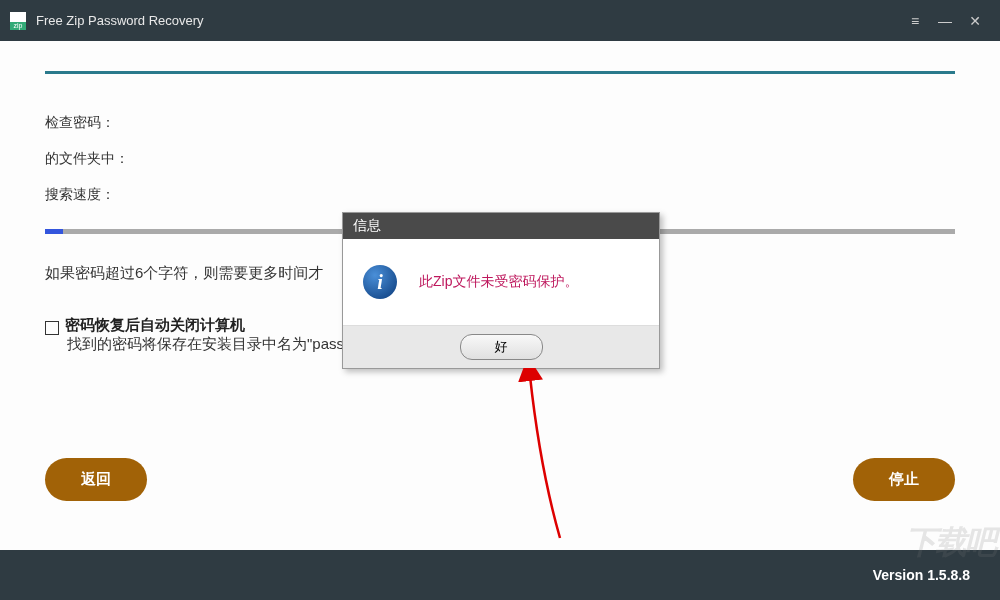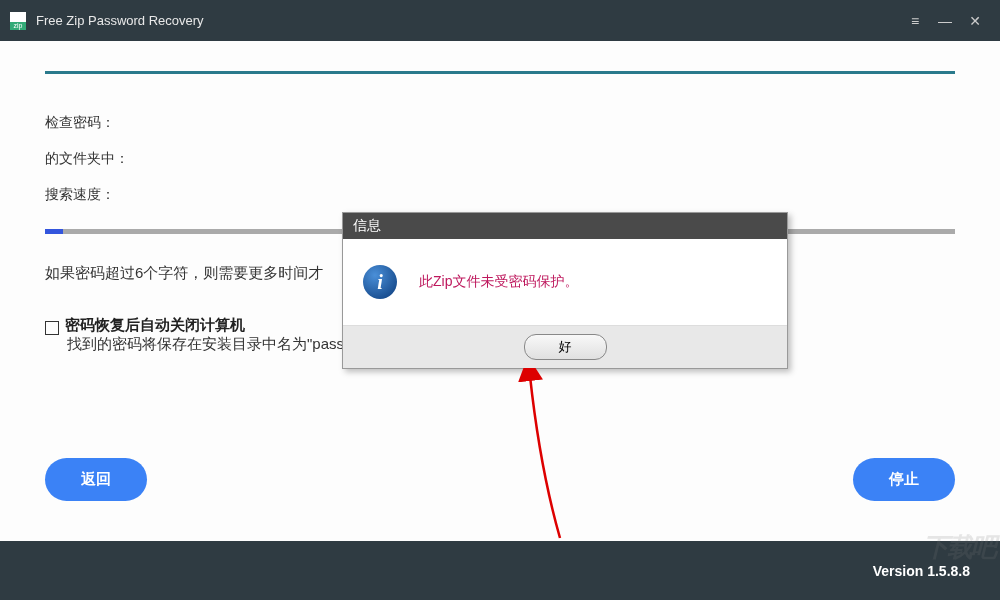--- a/index.html
+++ b/index.html
@@ -20,36 +20,36 @@
     .progress-fill { position:absolute; left:0; top:0; height:100%; width: 2%; background: #3355dd; }
     
     .hint-text { font-size: 15px; color: #333; margin-bottom: 33px; }
     
     .checkbox-row { display: flex; align-items: flex-end; font-size: 15px; font-weight: bold; color: #222; }
     .checkbox-box { width: 14px; height: 14px; border: 1.5px solid #333; margin-right: 6px; }
     
     .sub-hint { font-size: 15px; color: #333; margin-left: 22px; }
     
     .bottom-buttons { position: absolute; bottom: 60px; left: 45px; right: 45px; display: flex; justify-content: space-between; }
-    .pill-btn { background: #3b82f6; color: #fff; border: none; padding: 12px 36px; border-radius: 22px; font-size: 15px; cursor: pointer; font-weight: bold; }
+    .pill-btn { background: #a16207; color: #fff; border: none; padding: 12px 36px; border-radius: 22px; font-size: 15px; cursor: pointer; font-weight: bold; }
     
-    .footer { position: absolute; bottom: 0; left: 0; right: 0; height: 59px; background: #2f3b42; display:flex; align-items:center; justify-content:flex-end; padding-right: 30px; color:#fff; font-size: 14px; font-weight: bold; }
+    .footer { position: absolute; bottom: 0; left: 0; right: 0; height: 50px; background: #2f3b42; display:flex; align-items:center; justify-content:flex-end; padding-right: 30px; color:#fff; font-size: 14px; font-weight: bold; }
     
     .dialog-overlay { position: absolute; top: 0; left: 0; right: 0; bottom: 0; }
-    .dialog { position: absolute; left: 342px; top: 212px; width: 446px; background: #fff; box-shadow: 3px 3px 6px rgba(0,0,0,0.25); border: 1px solid #999; }
+    .dialog { position: absolute; left: 342px; top: 212px; width: 318px; background: #fff; box-shadow: 3px 3px 6px rgba(0,0,0,0.25); border: 1px solid #999; }
     .dialog-title { background: #4a4a4a; color: #fff; font-size: 14px; padding: 4px 10px; }
     .dialog-body { display: flex; align-items: center; padding: 26px 20px; }
     .info-icon { width: 34px; height: 34px; border-radius: 50%; background: radial-gradient(circle at 35% 30%, #4a8fd8, #0a3a7a); margin-right: 22px; display:flex; align-items:center; justify-content:center; color:#fff; font-family: Georgia, serif; font-style: italic; font-weight: bold; font-size: 20px; flex-shrink:0; }
     .dialog-msg { font-size: 14px; color: #be185d; }
     .dialog-actions { background: #e8e8e8; padding: 8px; text-align: center; border-top: 1px solid #ddd; }
     .dialog-btn { background: linear-gradient(#f8f8f8,#e0e0e0); border: 1px solid #888; border-radius: 12px; padding: 3px 34px; font-size: 13px; cursor: pointer; }
     
     .arrow-svg { position: absolute; left: 480px; top: 368px; pointer-events: none; }
     
-    .watermark { position: absolute; right: 5px; bottom: 35px; font-size: 26px; font-weight: bold; color: rgba(120,120,120,0.18); letter-spacing: -2px; font-style: italic; }
+    .watermark { position: absolute; right: 5px; bottom: 35px; font-size: 32px; font-weight: bold; color: rgba(120,120,120,0.18); letter-spacing: -2px; font-style: italic; }
   </style>
 </head>
 <body>
 
 <div class="titlebar">
   <div class="titlebar-icon"></div>
   <span>Free Zip Password Recovery</span>
   <div class="titlebar-spacer"></div>
   <div class="titlebar-btn">≡</div>
   <div class="titlebar-btn">—</div>

